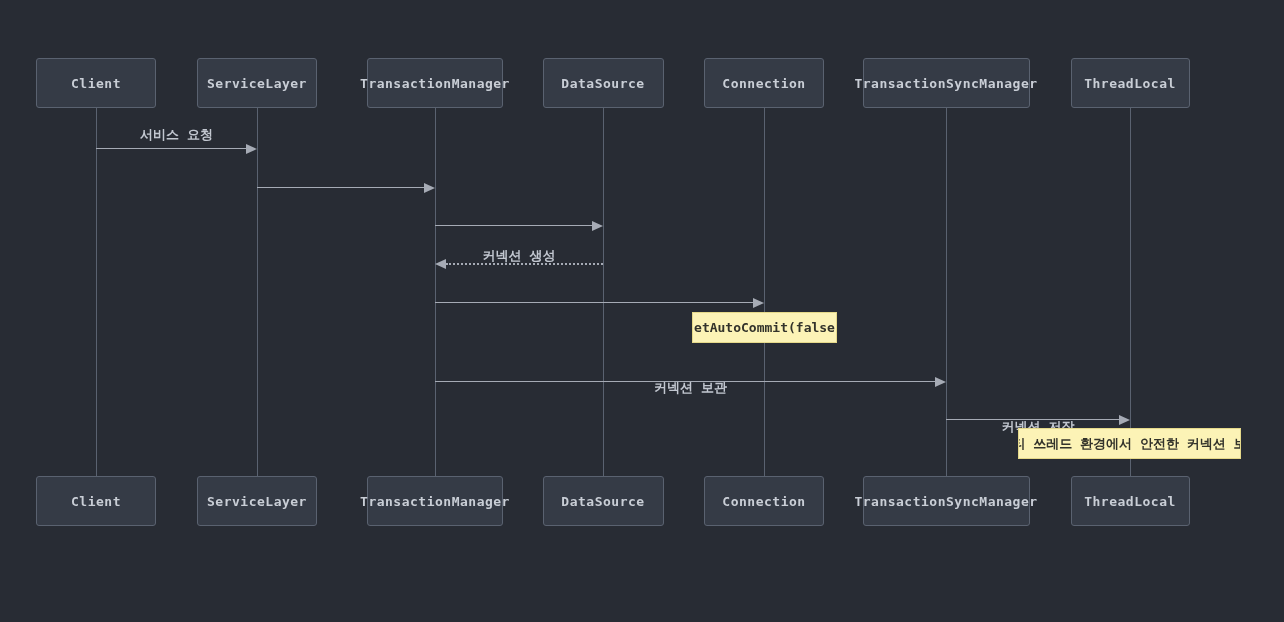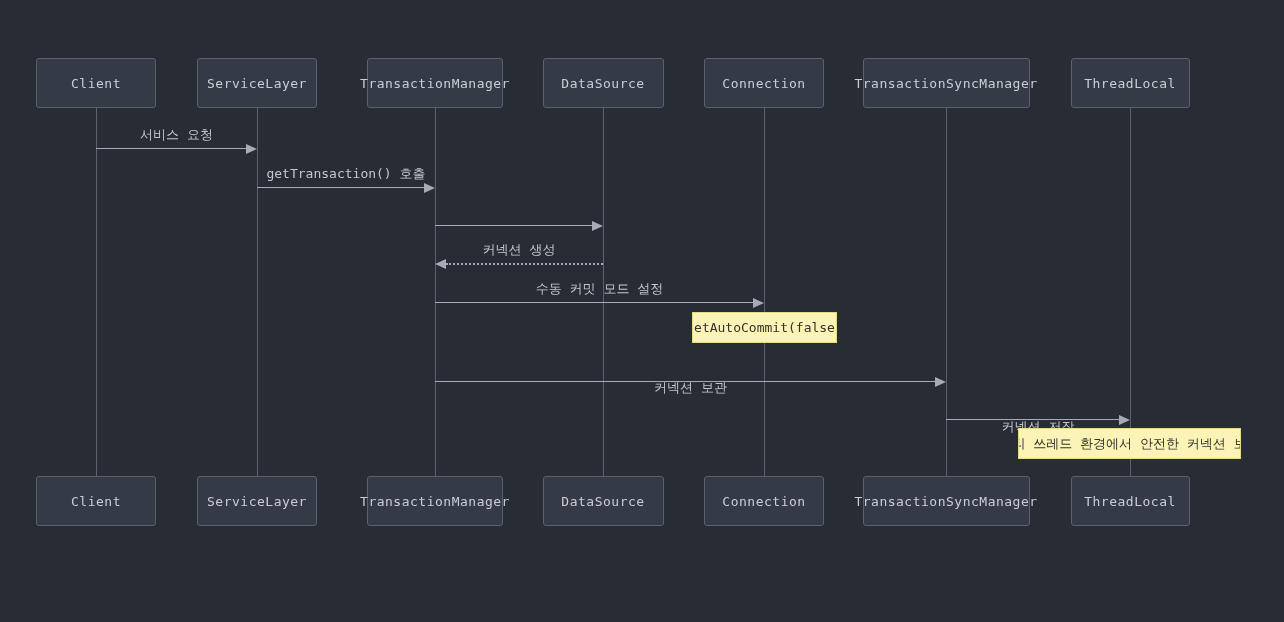--- a/index.html
+++ b/index.html
@@ -10,20 +10,21 @@
     overflow: hidden;
   }
   body {
     background: #282c34;
     font-family: "DejaVu Sans Mono", "DejaVu Sans", monospace;
   }
   #stage {
     position: relative;
     width: 1268px;
     height: 622px;
+    font-weight: bold;
   }
   .actor-box {
     position: absolute;
     box-sizing: border-box;
     background: #353b46;
     border: 1px solid #5a6270;
     border-radius: 3px;
     display: flex;
     align-items: center;
     justify-content: center;
@@ -133,29 +134,27 @@
       <span class="actor-label">ThreadLocal</span>
     </div>
     <div class="actor-box" style="left: 1070.5px; top: 476px; width: 119px; height: 50px;">
       <span class="actor-label">ThreadLocal</span>
     </div>
     <div class="msg-line solid" style="left: 96px; top: 148px; width: 150px; margin-left: 0px;"></div>
     <div class="arrow-head right" style="left: 246px; top: 143.5px;"></div>
     <div class="msg-label" style="left: -23.5px; top: 126px;">서비스 요청</div>
     <div class="msg-line solid" style="left: 257px; top: 187px; width: 167px; margin-left: 0px;"></div>
     <div class="arrow-head right" style="left: 424px; top: 182.5px;"></div>
-    <div class="msg-label" style="left: 146px; top: 165px;">getTransaction() 호출</div>
     <div class="msg-line solid" style="left: 435px; top: 225px; width: 157px; margin-left: 0px;"></div>
     <div class="arrow-head right" style="left: 592px; top: 220.5px;"></div>
     <div class="msg-line dotted" style="left: 435px; top: 263px; width: 157px; margin-left: 11px;"></div>
     <div class="arrow-head left" style="left: 435px; top: 258.5px;"></div>
-    <div class="msg-label" style="left: 319px; top: 241px;">커넥션 생성</div>
+    <div class="msg-label" style="left: 319px; top: 247px;">커넥션 생성</div>
     <div class="msg-line solid" style="left: 435px; top: 302px; width: 318px; margin-left: 0px;"></div>
     <div class="arrow-head right" style="left: 753px; top: 297.5px;"></div>
-    <div class="msg-label" style="left: 399.5px; top: 280px;">수동 커밋 모드 설정</div>
     <div class="msg-line solid" style="left: 435px; top: 381px; width: 500px; margin-left: 0px;"></div>
     <div class="arrow-head right" style="left: 935px; top: 376.5px;"></div>
     <div class="msg-label" style="left: 490.5px; top: 359px; margin-top: 20px;">커넥션 보관</div>
     <div class="msg-line solid" style="left: 946px; top: 419px; width: 173px; margin-left: 0px;"></div>
     <div class="arrow-head right" style="left: 1119px; top: 414.5px;"></div>
     <div class="msg-label" style="left: 838px; top: 418px;">커넥션 저장</div>
     <div class="note" style="left: 692px; top: 312px; width: 145px; height: 31px;">setAutoCommit(false)</div>
     <div class="note" style="left: 1018px; top: 428px; width: 223px; height: 31px;">멀티 쓰레드 환경에서 안전한 커넥션 보관</div>
   </div>
 

